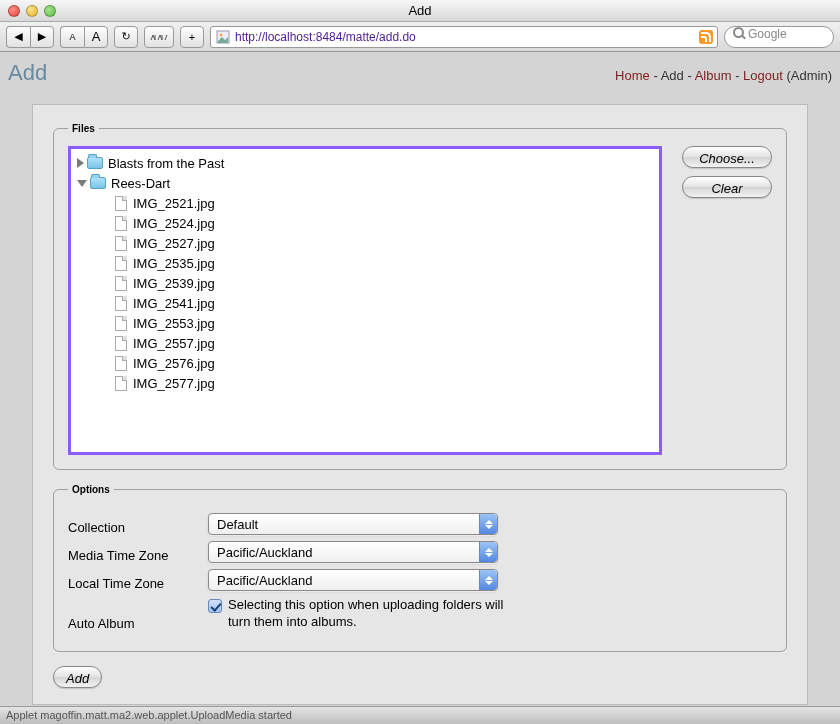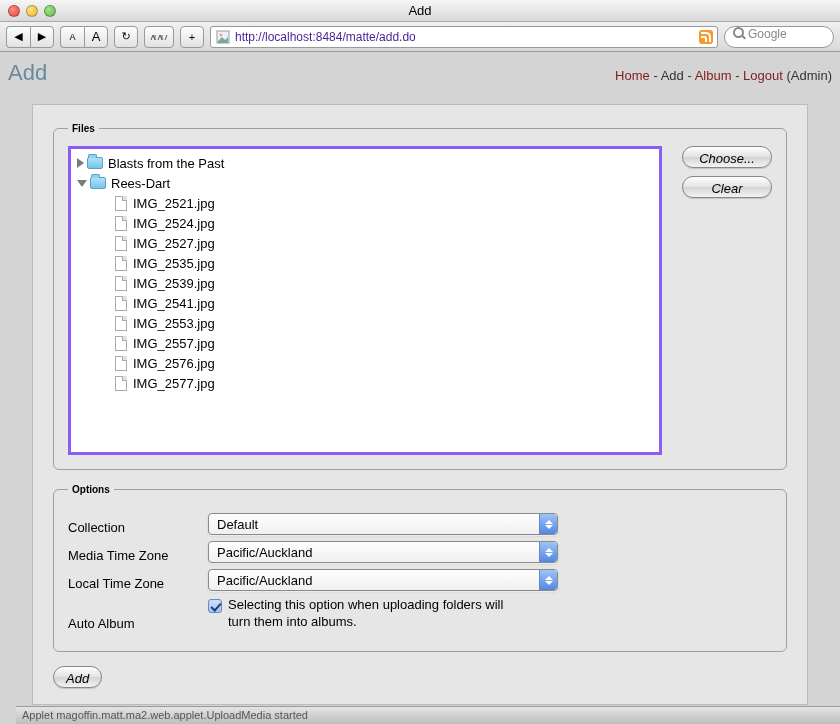--- a/index.html
+++ b/index.html
@@ -258,21 +258,21 @@
   width: 140px;
   padding-top: 4px;
 }
 .aqua-select {
   display: inline-flex;
   align-items: center;
   background: linear-gradient(#fff, #efefef);
   border: 1px solid #8a8a8a;
   border-radius: 4px;
   height: 22px;
-  width: 350px;
+  width: 290px;
   padding: 0 0 0 8px;
   box-shadow: 0 1px 0 rgba(255,255,255,0.6), 0 1px 2px rgba(0,0,0,0.15);
   position: relative;
   font-size: 13px;
 }
 .aqua-select .cap {
   position: absolute;
   right: 0; top: 0; bottom: 0;
   width: 18px;
   background: linear-gradient(#9cc4f5, #5288e2);
@@ -314,21 +314,21 @@
   border-left: 2px solid #1a3d7a;
   border-bottom: 2px solid #1a3d7a;
   transform: rotate(-48deg);
 }
 .check-row { display: flex; align-items: flex-start; width: 310px; line-height: 1.3; }
 .bottom-btn {
   margin: 6px 0 0 0;
 }
 .statusbar {
   position: absolute;
-  bottom: 0; left: 16px; right: 0;
+  bottom: 0; left: 0; right: 0;
   height: 18px;
   background: linear-gradient(#e4e4e4, #bdbdbd);
   border-top: 1px solid #999;
   font-size: 11px;
   color: #555;
   padding: 2px 6px;
 }
 </style>
 </head>
 <body>

